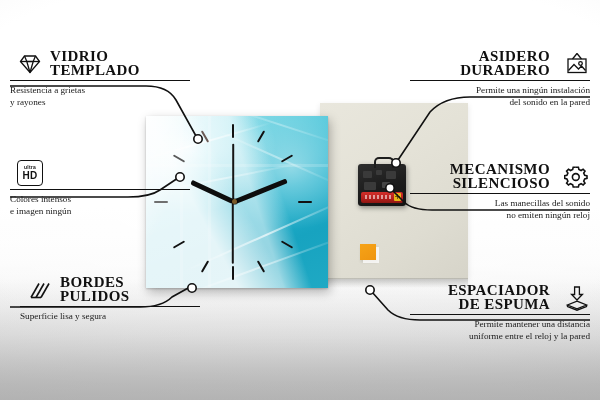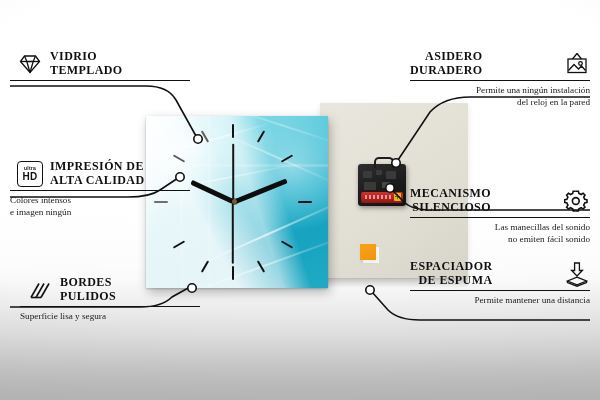--- a/index.html
+++ b/index.html
@@ -64,29 +64,29 @@
   .battery-plus:before{left:1px;top:3px;width:5px;height:1px;}
   .battery-plus:after{left:3px;top:1px;width:1px;height:5px;}
 
   .foam{position:absolute;left:228px;top:140px;width:16px;height:16px;
     background:linear-gradient(150deg,#f6a317 0%,#ef9510 100%);
     box-shadow:3px 3px 0 rgba(255,255,255,.75), 1px 2px 3px rgba(0,0,0,.12);}
 
   
   .callout{position:absolute;width:180px;}
   .callout .head{display:flex;align-items:center;gap:7px;}
-  .callout .title{font-weight:bold;font-size:12px;letter-spacing:.4px;
+  .callout .title{font-weight:bold;font-size:15px;letter-spacing:.4px;
     color:#101010;line-height:13.5px;text-transform:uppercase;}
   .callout .rule{height:1px;background:#111;margin:3px 0 4px;}
   .callout .desc{font-size:9.2px;line-height:11.6px;color:#1a1a1a;}
 
   .left .head{justify-content:flex-start;}
   .left .title{text-align:left;}
   .left .desc{text-align:left;}
-  .right .head{justify-content:space-between;}
+  .right .head{justify-content:flex-end;}
   .right .title{text-align:right;}
   .right .desc{text-align:right;}
 
   .ico{width:26px;height:26px;flex:0 0 26px;display:block;padding-left:7px;}
   .ico svg{display:block;width:26px;height:26px;}
 
   .connector{position:absolute;left:0;top:0;width:600px;height:400px;pointer-events:none;}
 
   .hd-badge{width:26px;height:26px;border:1.6px solid #111;border-radius:4px;
     display:flex;flex-direction:column;align-items:center;justify-content:center;
@@ -188,32 +188,32 @@
           <path d="M18.5,5 L16.2,10.5 L13,21.5"></path>
               <path d="M9.8,10.5 L16.2,10.5"></path>
         </g>
           </svg>
       </span>
       <span class="title">
         <span>VIDRIO</span><br><span>TEMPLADO</span>
       </span>
     </div>
     <div class="rule"></div>
+    <div class="desc">
+      <span>Resistencia a grietas</span><br><span>y rayones</span>
+    </div>
   </div>
 
   <div class="callout left" style="left:10px;top:160px;">
     <div class="head">
       <span class="ico">
         <span class="hd-badge">
           <span class="u">ultra</span>
           <span class="h">HD</span>
         </span>
-      </span>
-      <span class="title">
-        <span>IMPRESIÓN DE</span><br><span>ALTA CALIDAD</span>
       </span>
     </div>
     <div class="rule"></div>
     <div class="desc">
       <span>Colores intensos</span><br><span>e imagen ningún</span>
     </div>
   </div>
 
   <div class="callout left" style="left:20px;top:276px;">
     <div class="head">
@@ -248,59 +248,59 @@
           <rect x="4" y="8" width="18" height="13.5"></rect>
           <path d="M13,2.5 L8.5,8 M13,2.5 L17.5,8"></path>
           <circle cx="16.5" cy="12.5" r="1.8"></circle>
           <path d="M4.5,19.5 L10,13.5 L14.5,18 L17.5,15 L21.5,19.5"></path>
         </g>
           </svg>
       </span>
     </div>
     <div class="rule"></div>
     <div class="desc">
-      <span>Permite una ningún instalación</span><br><span>del reloj en la pared</span>
-    </div>
-  </div>
-
-  <div class="callout right" style="left:410px;top:163px;margin-top:24px;">
+      <span>Permite una ningún instalación</span><br><span>del sonido en la pared</span>
+    </div>
+  </div>
+
+  <div class="callout right" style="left:410px;top:163px;">
     <div class="head">
       <span class="title">
         <span>MECANISMO</span><br><span>SILENCIOSO</span>
       </span>
       <span class="ico">
         <svg viewBox="0 0 26 26">
             <g fill="none" stroke="#111" stroke-width="1.6">
           <path d="M13,3.2 l2.6,0 l.5,2.3 l2.2,1 l2-1.3 l1.9,1.9 l-1.3,2 l1,2.2 l2.3,.5 l0,2.6 l-2.3,.5 l-1,2.2 l1.3,2 l-1.9,1.9 l-2-1.3 l-2.2,1 l-.5,2.3 l-2.6,0" transform="translate(-1.2,0)"></path>
           <path d="M13,3.2 l-2.6,0 l-.5,2.3 l-2.2,1 l-2-1.3 l-1.9,1.9 l1.3,2 l-1,2.2 l-2.3,.5 l0,2.6 l2.3,.5 l1,2.2 l-1.3,2 l1.9,1.9 l2-1.3 l2.2,1 l.5,2.3 l2.6,0" transform="translate(-1.2,0)"></path>
           <circle cx="11.8" cy="13" r="3.4"></circle>
         </g>
           </svg>
       </span>
     </div>
     <div class="rule"></div>
     <div class="desc">
-      <span>Las manecillas del sonido</span><br><span>no emiten fácil sonido</span>
-    </div>
-  </div>
-
-  <div class="callout right" style="left:410px;top:260px;">
+      <span>Las manecillas del sonido</span><br><span>no emiten ningún reloj</span>
+    </div>
+  </div>
+
+  <div class="callout right" style="left:410px;top:284px;">
     <div class="head">
       <span class="title">
         <span>ESPACIADOR</span><br><span>DE ESPUMA</span>
       </span>
       <span class="ico">
         <svg viewBox="0 0 26 26">
             <g fill="none" stroke="#111" stroke-width="1.3">
           <path d="M10.6,2 L15.4,2 L15.4,9.5 L18.4,9.5 L13,15 L7.6,9.5 L10.6,9.5 Z"></path>
           <path d="M13,16.2 L22.5,20 L13,23.8 L3.5,20 Z"></path>
           <path d="M3.5,20 L3.5,21.6 L13,25.2 L22.5,21.6 L22.5,20"></path>
         </g>
           </svg>
       </span>
     </div>
     <div class="rule"></div>
     <div class="desc">
-      <span>Permite mantener una distancia</span><br>
+      <span>Permite mantener una distancia</span><br><span>uniforme entre el reloj y la pared</span>
     </div>
   </div>
 
 </div>
 
 </body></html>

